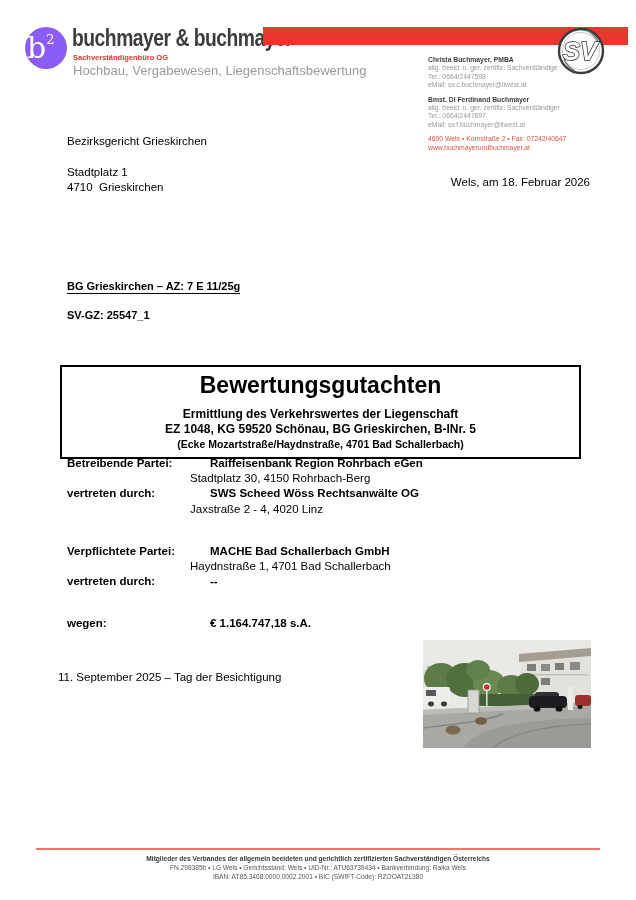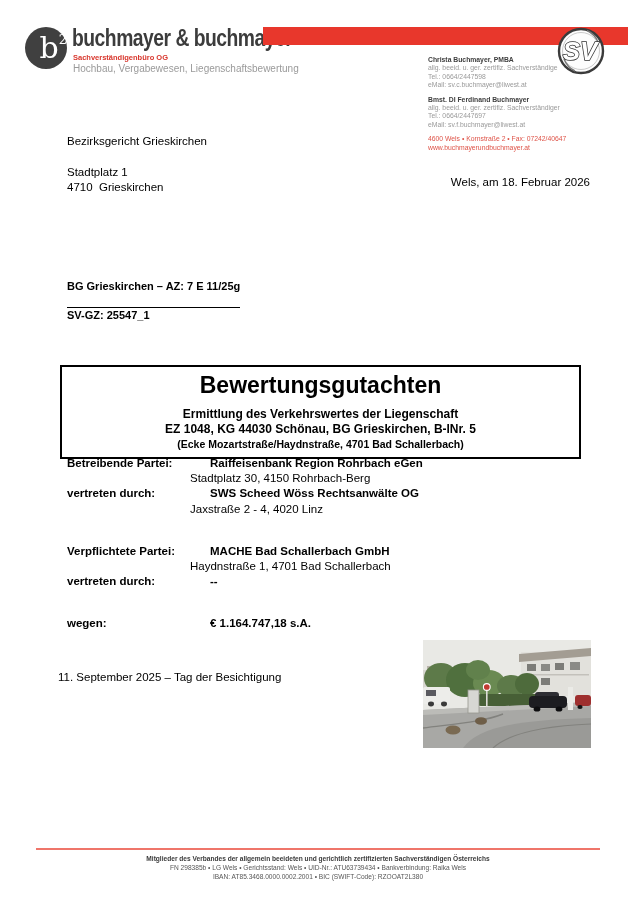--- a/index.html
+++ b/index.html
@@ -4,45 +4,45 @@
 <style>
   html,body{margin:0;padding:0;background:#888;}
   .page{
     position:relative;width:636px;height:900px;background:#ffffff;
     font-family:"Liberation Sans",sans-serif;color:#000;overflow:hidden;
     margin:0 auto;
   }
   
   .b2-circle{
     position:absolute;left:25px;top:27px;width:42px;height:42px;border-radius:50%;
-    background:#404040;color:#fff;text-align:right;
+    background:#8b5cf6;color:#fff;text-align:left;
   }
   .b2-b{font-family:"DejaVu Serif",serif;font-size:30px;line-height:42px;font-weight:400;margin-left:2px;}
   .b2-sup{font-family:"DejaVu Serif",serif;font-size:13px;vertical-align:14px;}
   .brand{
     position:absolute;left:72px;top:25px;font-size:23px;font-weight:700;color:#3c3c3c;
     letter-spacing:-0.6px;transform:scaleX(0.84);transform-origin:left top;white-space:nowrap;
   }
   .brand-sub1{position:absolute;left:73px;top:53px;font-size:7.5px;font-weight:700;color:#d8352b;}
-  .brand-sub2{position:absolute;left:73px;top:63px;font-size:10px;color:#9a9a9a;}
+  .brand-sub2{position:absolute;left:73px;top:63px;font-size:13px;color:#9a9a9a;}
   .redbar{position:absolute;left:263px;top:27px;width:365px;height:18px;background:#e8372c;}
   .sv-badge{position:absolute;left:557px;top:27px;width:48px;height:48px;}
   .contact{position:absolute;left:428px;top:56px;width:205px;font-size:6.8px;line-height:8.4px;color:#9a9a9a;}
   .contact .c-name{font-weight:700;color:#3d3d3d;}
   .contact .c-gap{height:6px;}
   .contact .c-red{color:#de5348;}
   
   .recip{position:absolute;left:67px;font-size:11.5px;white-space:pre;}
   .r1{top:135px;}
   .r2{top:166px;}
   .r3{top:181px;}
   .dateline{position:absolute;left:380px;top:176px;width:210px;font-size:11.5px;text-align:right;}
   
   .ref1{position:absolute;left:67px;top:280px;font-size:11px;font-weight:700;
-        border-bottom:1.5px solid #000;padding-bottom:15px;}
+        border-bottom:1.5px solid #000;padding-bottom:1px;}
   .ref2{position:absolute;left:67px;top:309px;font-size:11px;font-weight:700;}
   
   .titlebox{position:absolute;left:60px;top:337px;width:517px;height:90px;border:2px solid #000;
             text-align:center;margin-top:28px;}
   .tb-title{margin-top:5px;font-size:23px;font-weight:700;}
   .tb-sub1{margin-top:8px;font-size:12px;font-weight:700;line-height:15px;}
   .tb-sub2{font-size:12px;font-weight:700;line-height:15px;}
   .tb-sub3{font-size:10.5px;font-weight:700;line-height:14px;}
   
   .parties{position:absolute;left:67px;top:456px;width:500px;font-size:11.5px;line-height:15.2px;}
@@ -101,21 +101,21 @@
   <div class="recip r2">Stadtplatz 1</div>
   <div class="recip r3">4710  Grieskirchen</div>
   <div class="dateline">Wels, am 18. Februar 2026</div>
 
   <div class="ref1">BG Grieskirchen – AZ: 7 E 11/25g</div>
   <div class="ref2">SV-GZ: 25547_1</div>
 
   <div class="titlebox">
     <div class="tb-title">Bewertungsgutachten</div>
     <div class="tb-sub1">Ermittlung des Verkehrswertes der Liegenschaft</div>
-    <div class="tb-sub2">EZ 1048, KG 44030 Schönau, BG Grieskirchen, B-lNr. 5</div>
+    <div class="tb-sub2">EZ 1048, KG 59520 Schönau, BG Grieskirchen, B-lNr. 5</div>
     <div class="tb-sub3">(Ecke Mozartstraße/Haydnstraße, 4701 Bad Schallerbach)</div>
   </div>
 
   <div class="parties">
     <div class="p-row">
       <span class="p-label">Betreibende Partei:</span>
       <span class="p-val b">Raiffeisenbank Region Rohrbach eGen</span>
     </div>
     <div class="p-row">
       <span class="p-label"></span>

